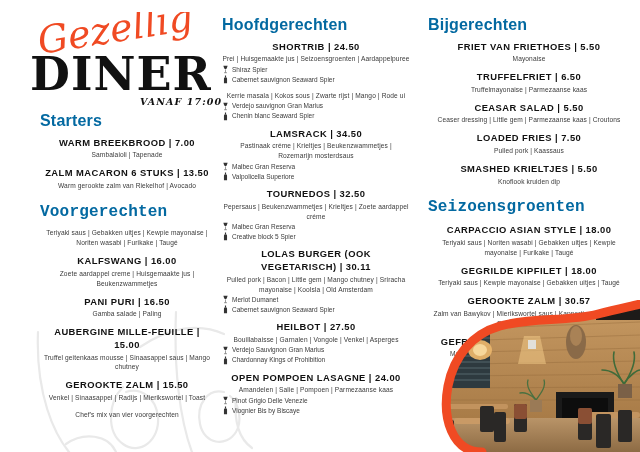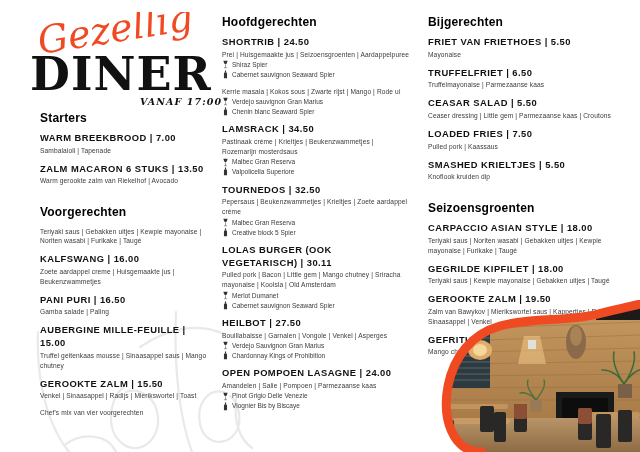--- a/index.html
+++ b/index.html
@@ -48,33 +48,33 @@
   .logo-block {
     position: relative;
     height: 98px;
     margin-left: -18px;
     margin-bottom: 2px;
   }
   .logo-svg { width: 215px; height: 96px; display: block; }
 
   
   .section-title {
-    color: #000000;
-    font-size: 12px;
+    color: #0369a1;
+    font-size: 16px;
     font-weight: bold;
     letter-spacing: .2px;
     margin: 0 0 7px 0;
     line-height: 1.1;
   }
   .section-title.mid-top,
   .section-title.right-top { margin-top: 4px; }
-  .section-gap { margin-top: 20px; }
-
-  
-  .item { margin-bottom: 7px; }
+  .section-gap { margin-top: 13px; font-family: Liberation Mono, monospace; }
+
+  
+  .item { margin-bottom: 7px; text-align: center; }
   .item-name {
     font-size: 9.4px;
     font-weight: bold;
     letter-spacing: .45px;
     line-height: 1.35;
     color: #111111;
     margin-bottom: 1px;
   }
   .item-desc {
     font-size: 6.6px;
@@ -382,21 +382,21 @@
 
     <div class="item">
       <div class="item-name">CARPACCIO ASIAN STYLE  | 18.00</div>
       <div class="item-desc">Teriyaki saus | Noriten wasabi | Gebakken uitjes | Kewpie mayonaise | Furikake | Taugé</div>
     </div>
     <div class="item">
       <div class="item-name">GEGRILDE KIPFILET | 18.00</div>
       <div class="item-desc">Teriyaki saus | Kewpie mayonaise | Gebakken uitjes | Taugé</div>
     </div>
     <div class="item">
-      <div class="item-name">GEROOKTE ZALM | 19.50</div>
+      <div class="item-name">GEROOKTE ZALM | 30.57</div>
       <div class="item-desc">Zalm van Bawykov | Mierikswortel saus | Kappertjes | Rode ui | Sinaasappel | Venkel</div>
     </div>
     <div class="item">
       <div class="item-name">GEFRITUURDE GEITENKAAS | 18.00</div>
       <div class="item-desc">Mango chutney | Vijgen | Honing | Truffel | Walnoten</div>
     </div>
 
   </div>
 </div>
 

